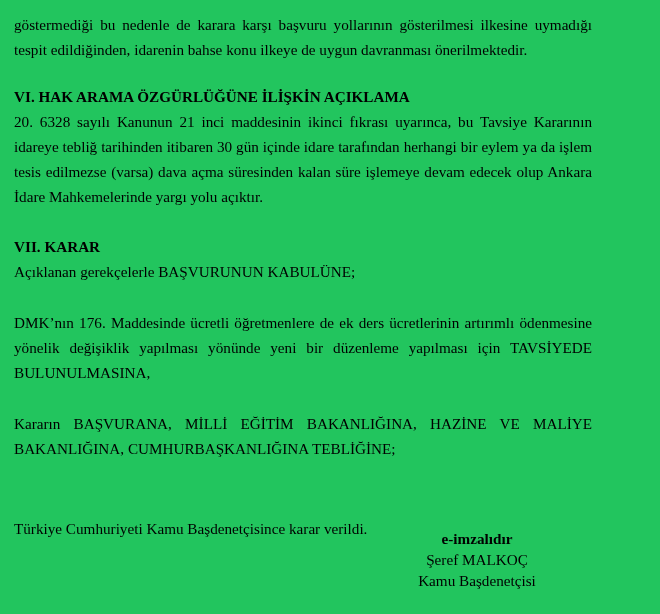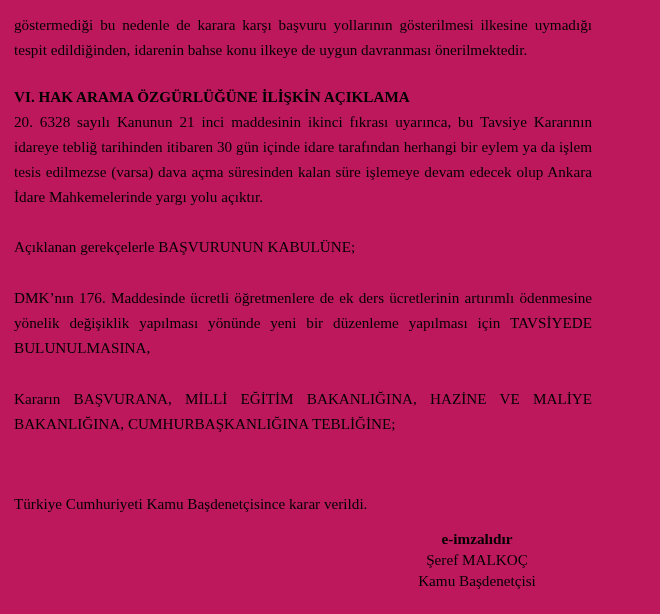--- a/index.html
+++ b/index.html
@@ -5,21 +5,21 @@
 <style>
   html, body {
     margin: 0;
     padding: 0;
     background: #ffffff;
   }
   .page {
     position: relative;
     width: 660px;
     height: 614px;
-    background: #be185d;
+    background: #22c55e;
     overflow: hidden;
     font-family: "Liberation Serif", "DejaVu Serif", serif;
     color: #000000;
     -webkit-font-smoothing: antialiased;
   }
   .col {
     position: absolute;
     left: 14px;
     top: 0;
     width: 578px;
@@ -73,20 +73,21 @@
     <p class="para">göstermediği bu nedenle de karara karşı başvuru yollarının gösterilmesi ilkesine uymadığı tespit edildiğinden, idarenin bahse konu ilkeye de uygun davranması önerilmektedir.</p>
 
     <div class="gap-22"></div>
 
     <h2 class="heading">VI. HAK ARAMA ÖZGÜRLÜĞÜNE İLİŞKİN AÇIKLAMA</h2>
 
     <p class="para"><span class="b">20.</span><span> 6328 sayılı Kanunun 21 inci maddesinin ikinci fıkrası uyarınca, bu Tavsiye Kararının idareye tebliğ tarihinden itibaren 30 gün içinde idare tarafından herhangi bir eylem ya da işlem tesis edilmezse (varsa) dava açma süresinden kalan süre işlemeye devam edecek olup Ankara İdare Mahkemelerinde yargı yolu açıktır.</span></p>
 
     <div class="gap-25"></div>
 
+    <h2 class="heading">VII. KARAR</h2>
 
     <p class="para"><span>Açıklanan gerekçelerle </span><span class="b">BAŞVURUNUN KABULÜNE;</span></p>
 
     <div class="gap-26"></div>
 
     <p class="para"><span>DMK’nın 176. Maddesinde ücretli öğretmenlere de ek ders ücretlerinin artırımlı ödenmesine yönelik değişiklik yapılması yönünde yeni bir düzenleme yapılması için </span><span class="b">TAVSİYEDE BULUNULMASINA,</span></p>
 
     <div class="gap-26"></div>
 
     <p class="para"><span>Kararın </span><span class="b">BAŞVURANA, MİLLİ EĞİTİM BAKANLIĞINA, HAZİNE VE MALİYE BAKANLIĞINA, CUMHURBAŞKANLIĞINA TEBLİĞİNE;</span></p>

